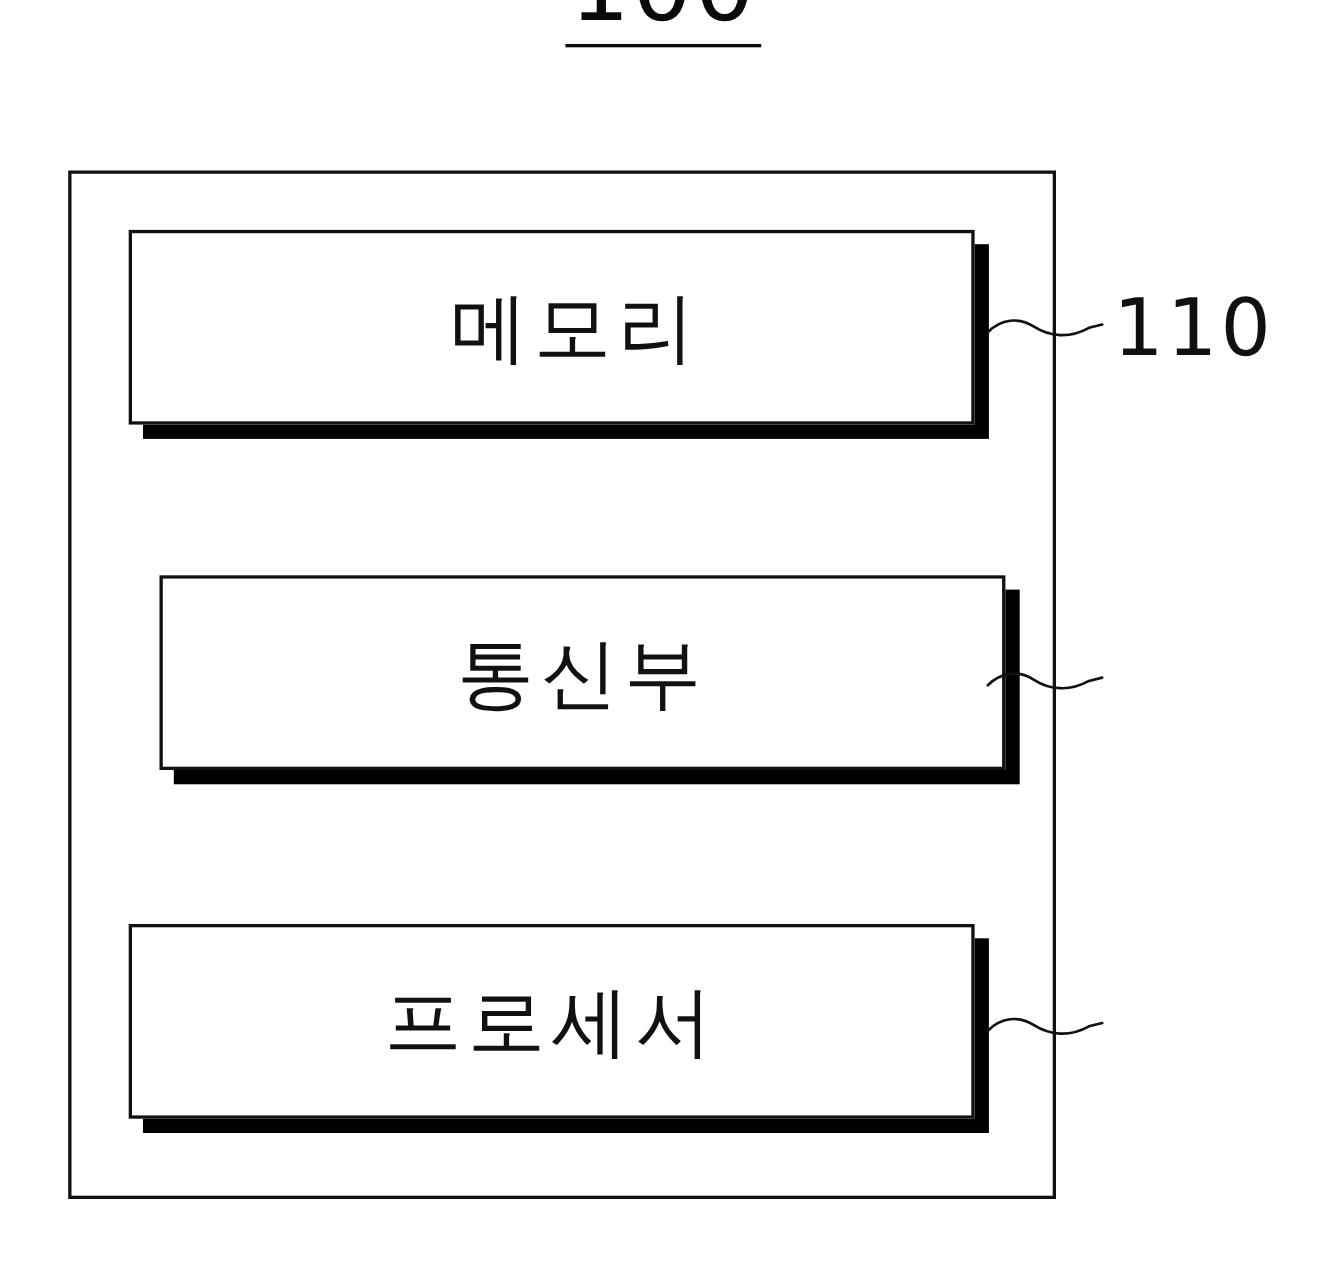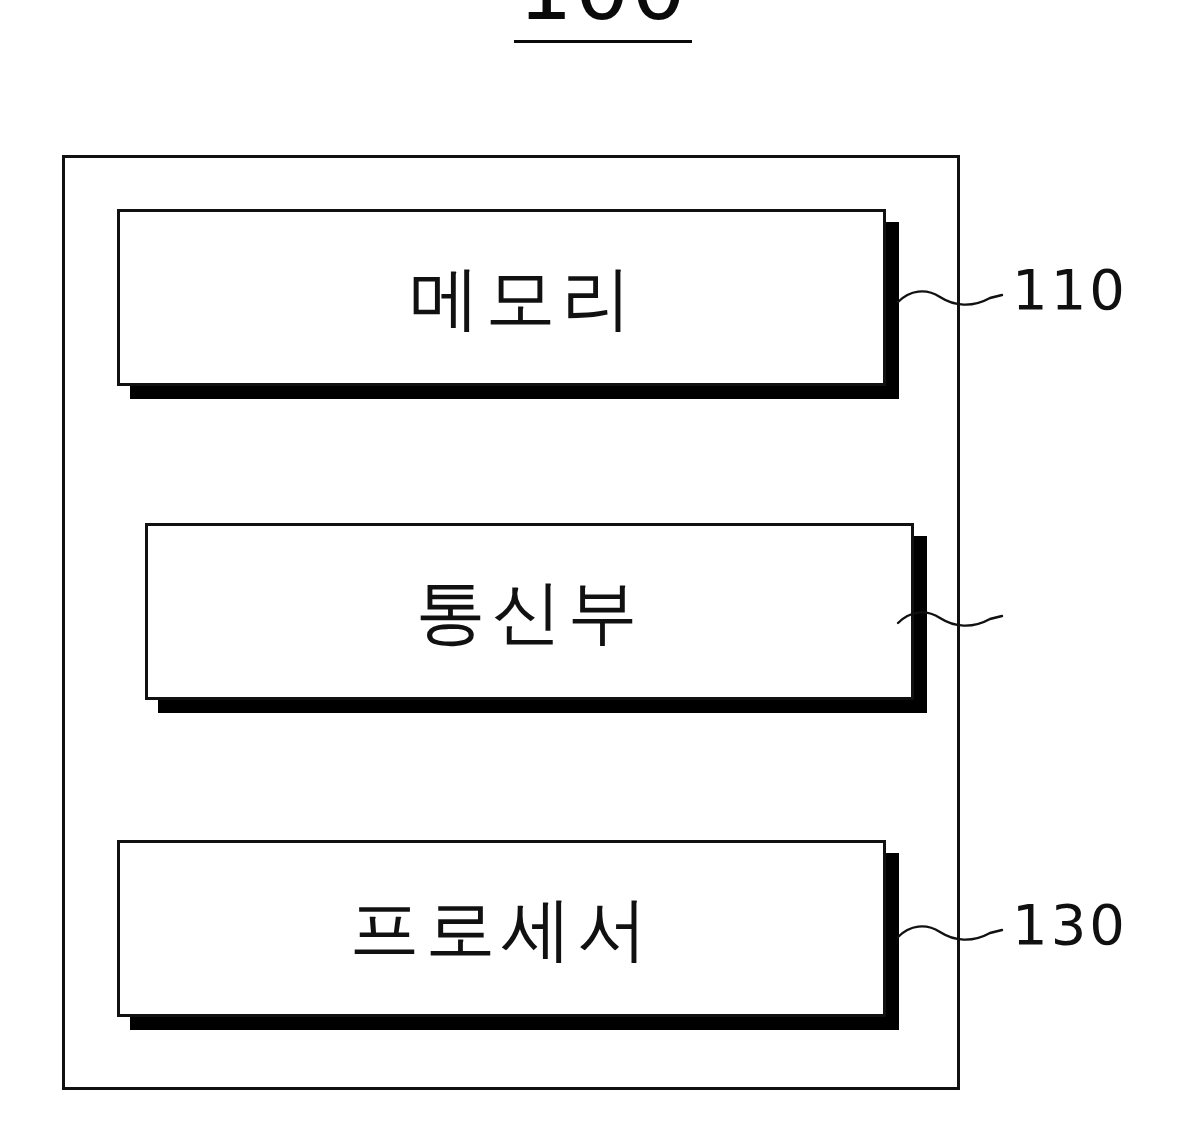--- a/index.html
+++ b/index.html
@@ -93,21 +93,21 @@
   .leader.leader-110 { top: 278px; }
   .leader.leader-120 { top: 599px; }
   .leader.leader-130 { top: 913px; }
 
   .leader svg { display: block; }
 
   .ref-number {
     position: absolute;
     left: 1012px;
     font-family: "DejaVu Sans", "Liberation Sans", sans-serif;
-    font-size: 56px;
+    font-size: 72px;
     font-weight: 400;
     color: #101010;
     letter-spacing: 3px;
     line-height: 1;
     white-space: nowrap;
     user-select: none;
   }
   .ref-number.ref-110 { top: 262px; }
   .ref-number.ref-120 { top: 583px; }
   .ref-number.ref-130 { top: 897px; }
@@ -149,15 +149,14 @@
 
   <div class="leader leader-130">
     <svg width="110" height="40" viewBox="0 0 110 40" xmlns="http://www.w3.org/2000/svg">
       <path d="M2,24 C14,12 30,10 44,19 C58,28 76,30 94,20 L106,17" fill="none" stroke="#111111" stroke-width="2.4" stroke-linecap="round"></path>
     </svg>
   </div>
 
   <span class="ref-number ref-110">110</span>
 
 
-  <span class="ref-number ref-130">130</span>
 
 </div>
 
 </body></html>

